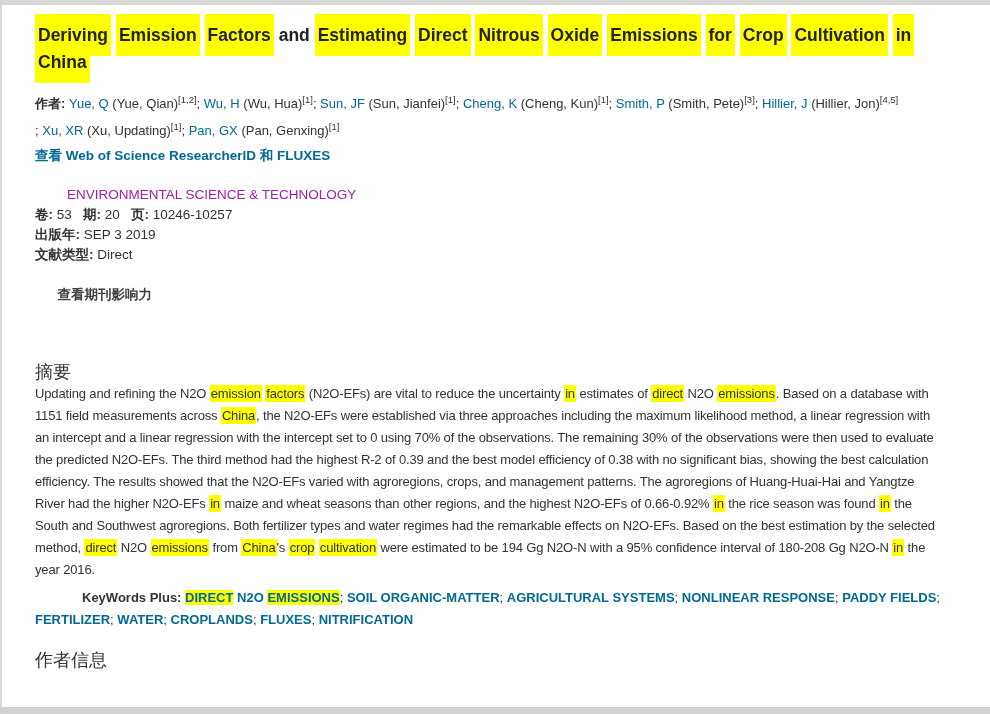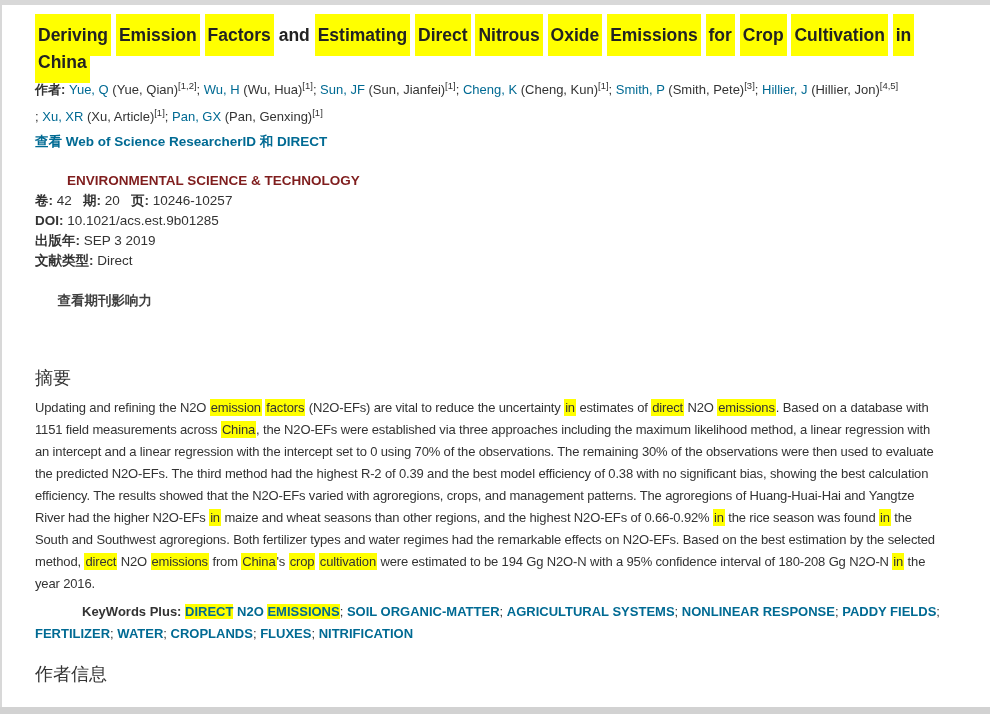--- a/index.html
+++ b/index.html
@@ -19,36 +19,36 @@
   .lnk { color: #006a93; cursor: pointer; }
   .b { font-weight: 700; color: #333; }
   sup { font-size: 9.5px; line-height: 0; color: #333; }
 
   .title {
     margin: 0; font-size: 17.5px; font-weight: 700; color: #222;
     line-height: 1.55; white-space: pre-wrap;
   }
   .title .hl { padding: 11px 3px; }
 
-  .authors-block { font-size: 13px; }
+  .authors-block { margin-top: 14px; font-size: 13px; }
   .authors-line { line-height: 27px; white-space: nowrap; }
   .wos-link {
     display: inline-block; margin-top: 3px;
     color: #006a93; font-weight: 700; font-size: 13.5px; cursor: pointer;
   }
 
   .journal-block { margin-top: 20px; font-size: 13.5px; }
   .journal-line { line-height: 20px; white-space: pre-wrap; }
-  .journal-name { font-weight: 700; color: #7f1d1d; padding-left: 32px; }
+  .journal-name { font-weight: 400; color: #a21caf; padding-left: 32px; }
   .impact-link { color: #404040; font-weight: 700; cursor: pointer; }
 
   .section-heading { margin: 0; font-size: 18px; font-weight: 400; color: #333; line-height: 22px; }
   .mt-abs { margin-top: 36px; }
   .abstract-text {
-    margin-top: 8px; font-size: 13px; line-height: 22px;
+    margin-top: 0; font-size: 13px; line-height: 22px;
     letter-spacing: -0.15px; white-space: pre-wrap;
   }
   .abstract-text .hl { padding: 1px 1px; }
 
   .mt-kw { margin-top: 12px; }
   .keywords-text {
     margin-top: 6px; font-size: 13px; line-height: 22px; white-space: pre-wrap;
   }
   .keywords-text .lnk { font-weight: 600; }
   .keywords-text .b { font-weight: 700; padding-left: 47px; }
@@ -60,28 +60,27 @@
 
 <div class="top-strip"></div>
 <div class="left-strip"></div>
 
 <div class="content">
 
   <h1 class="title"><span class="hl">Deriving</span><span> </span><span class="hl">Emission</span><span> </span><span class="hl">Factors</span><span> and </span><span class="hl">Estimating</span><span> </span><span class="hl">Direct</span><span> </span><span class="hl">Nitrous</span><span> </span><span class="hl">Oxide</span><span> </span><span class="hl">Emissions</span><span> </span><span class="hl">for</span><span> </span><span class="hl">Crop</span><span> </span><span class="hl">Cultivation</span><span> </span><span class="hl">in</span><span> </span><span class="hl">China</span></h1>
 
   <div class="authors-block">
     <div class="authors-line"><span class="b">作者: </span><span class="lnk">Yue, Q</span><span> (Yue, Qian)</span><sup>[1,2]</sup><span>; </span><span class="lnk">Wu, H</span><span> (Wu, Hua)</span><sup>[1]</sup><span>; </span><span class="lnk">Sun, JF</span><span> (Sun, Jianfei)</span><sup>[1]</sup><span>; </span><span class="lnk">Cheng, K</span><span> (Cheng, Kun)</span><sup>[1]</sup><span>; </span><span class="lnk">Smith, P</span><span> (Smith, Pete)</span><sup>[3]</sup><span>; </span><span class="lnk">Hillier, J</span><span> (Hillier, Jon)</span><sup>[4,5]</sup></div>
-    <div class="authors-line"><span>; </span><span class="lnk">Xu, XR</span><span> (Xu, Article)</span><sup>[1]</sup><span>; </span><span class="lnk">Pan, GX</span><span> (Pan, Genxing)</span><sup>[1]</sup></div>
-    <span class="wos-link">查看 Web of Science ResearcherID 和 DIRECT</span>
+    <div class="authors-line"><span>; </span><span class="lnk">Xu, XR</span><span> (Xu, Updating)</span><sup>[1]</sup><span>; </span><span class="lnk">Pan, GX</span><span> (Pan, Genxing)</span><sup>[1]</sup></div>
+    <span class="wos-link">查看 Web of Science ResearcherID 和 FLUXES</span>
   </div>
 
   <div class="journal-block">
     <div class="journal-line journal-name">ENVIRONMENTAL SCIENCE &amp; TECHNOLOGY</div>
-    <div class="journal-line"><span class="b">卷: </span><span>42   </span><span class="b">期: </span><span>20   </span><span class="b">页: </span><span>10246-10257</span></div>
-    <div class="journal-line"><span class="b">DOI: </span><span>10.1021/acs.est.9b01285</span></div>
+    <div class="journal-line"><span class="b">卷: </span><span>53   </span><span class="b">期: </span><span>20   </span><span class="b">页: </span><span>10246-10257</span></div>
     <div class="journal-line"><span class="b">出版年: </span><span>SEP 3 2019</span></div>
     <div class="journal-line"><span class="b">文献类型: </span><span>Direct</span></div>
     <div class="journal-line">
       <span class="impact-link">查看期刊影响力</span>
     </div>
   </div>
 
   <h2 class="section-heading mt-abs">摘要</h2>
   <div class="abstract-text"><span>Updating and refining the N2O </span><span class="hl">emission</span><span> </span><span class="hl">factors</span><span> (N2O-EFs) are vital to reduce the uncertainty </span><span class="hl">in</span><span> estimates of </span><span class="hl">direct</span><span> N2O </span><span class="hl">emissions</span><span>. Based on a database with 1151 field measurements across </span><span class="hl">China</span><span>, the N2O-EFs were established via three approaches including the maximum likelihood method, a linear regression with an intercept and a linear regression with the intercept set to 0 using 70% of the observations. The remaining 30% of the observations were then used to evaluate the predicted N2O-EFs. The third method had the highest R-2 of 0.39 and the best model efficiency of 0.38 with no significant bias, showing the best calculation efficiency. The results showed that the N2O-EFs varied with agroregions, crops, and management patterns. The agroregions of Huang-Huai-Hai and Yangtze River had the higher N2O-EFs </span><span class="hl">in</span><span> maize and wheat seasons than other regions, and the highest N2O-EFs of 0.66-0.92% </span><span class="hl">in</span><span> the rice season was found </span><span class="hl">in</span><span> the South and Southwest agroregions. Both fertilizer types and water regimes had the remarkable effects on N2O-EFs. Based on the best estimation by the selected method, </span><span class="hl">direct</span><span> N2O </span><span class="hl">emissions</span><span> from </span><span class="hl">China</span><span>'s </span><span class="hl">crop</span><span> </span><span class="hl">cultivation</span><span> were estimated to be 194 Gg N2O-N with a 95% confidence interval of 180-208 Gg N2O-N </span><span class="hl">in</span><span> the year 2016.</span></div>
 

